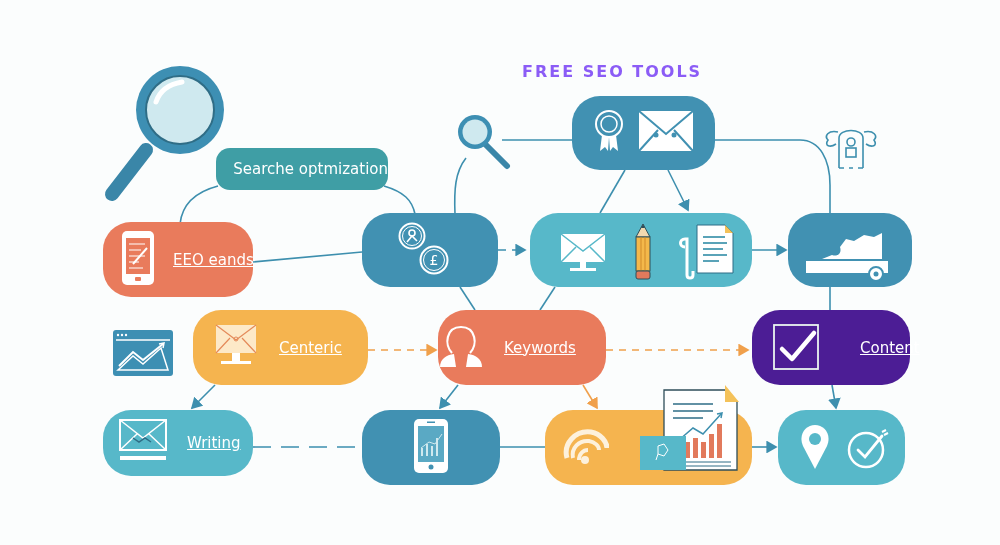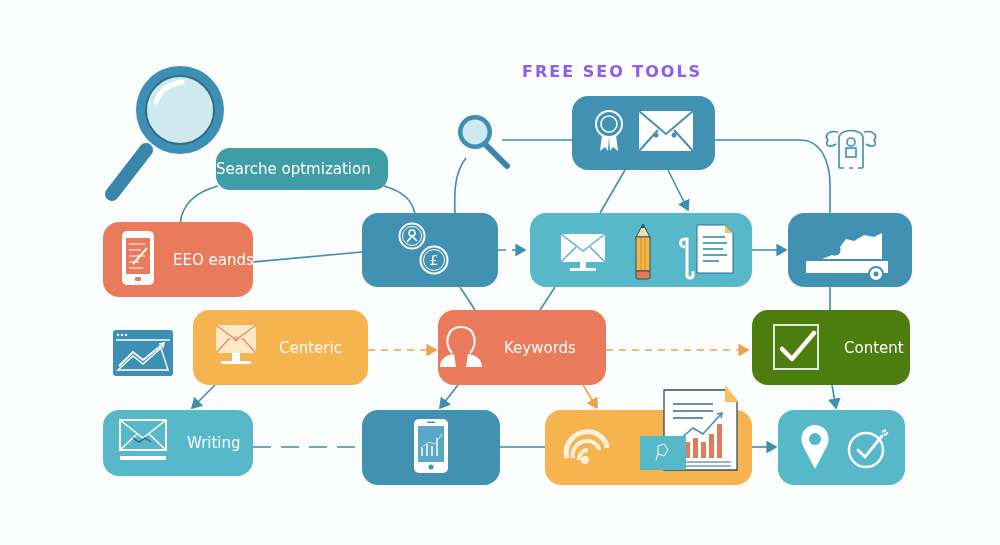--- a/index.html
+++ b/index.html
@@ -8,30 +8,30 @@
     background: #fbfdfd;
     font-family: "DejaVu Sans", sans-serif;
   }
   .title {
     position: absolute; left: 522px; top: 62px; width: 220px;
     font-family: "DejaVu Sans", sans-serif; font-weight: bold;
     font-size: 16px; letter-spacing: 2px; color: #8b5cf6;
   }
   svg.wires { position: absolute; left: 0; top: 0; }
   .node {
-    position: absolute; border-radius: 16px; display: flex; align-items: center;
-    box-sizing: border-box; color: #ffffff;
+    position: absolute; border-radius: 28px; display: flex; align-items: center;
+    box-sizing: border-box; color: #ffffff; text-decoration: underline;
   }
   .node .label {
     font-family: "DejaVu Sans", sans-serif; font-size: 15px; color: #fff;
     white-space: nowrap;
   }
   .pill {
     position: absolute; border-radius: 14px; background: #3f9ea5;
-    display: flex; align-items: center; justify-content: flex-start;
+    display: flex; align-items: center; justify-content: flex-end;
   }
   .pill .label { font-size: 15px; color: #fff; white-space: nowrap; font-family: "DejaVu Sans", sans-serif; }
   .ico { position: absolute; }
   .ico svg { display: block; }
 </style>
 </head>
 <body>
 
 <svg class="wires" width="1000" height="545">
   <defs>
@@ -243,21 +243,21 @@
   <span>
     <svg width="46" height="46" viewBox="0 0 46 46">
       <path d="M14,30 C6,22 8,4 23,4 C38,4 40,22 32,30" fill="none" stroke="#fff" stroke-width="2.2"></path>
       <path d="M2,44 C2,36 8,32 16,31 L18,44 Z" fill="#fff"></path>
       <path d="M44,44 C44,36 38,32 30,31 L28,44 Z" fill="#fff"></path>
     </svg>
   </span>
   <span class="label">Keywords</span>
 </div>
 
-<div class="node" style="left:752px;top:310px;width:158px;height:75px;background:#4d7c0f;padding-left:20px;gap:20px;">
+<div class="node" style="left:752px;top:310px;width:158px;height:75px;background:#4c1d95;padding-left:20px;gap:36px;">
   <span>
     <svg width="52" height="50" viewBox="0 0 52 50">
       <rect x="2" y="4" width="44" height="44" fill="none" stroke="#eaf6f0" stroke-width="1.8"></rect>
       <path d="M10,28 L20,38 L42,12" fill="none" stroke="#fff" stroke-width="4.5" stroke-linecap="round" stroke-linejoin="round"></path>
     </svg>
   </span>
   <span class="label">Content</span>
 </div>
 
 <div class="node" style="left:103px;top:410px;width:150px;height:66px;background:#57b8c9;padding-left:16px;gap:18px;">

